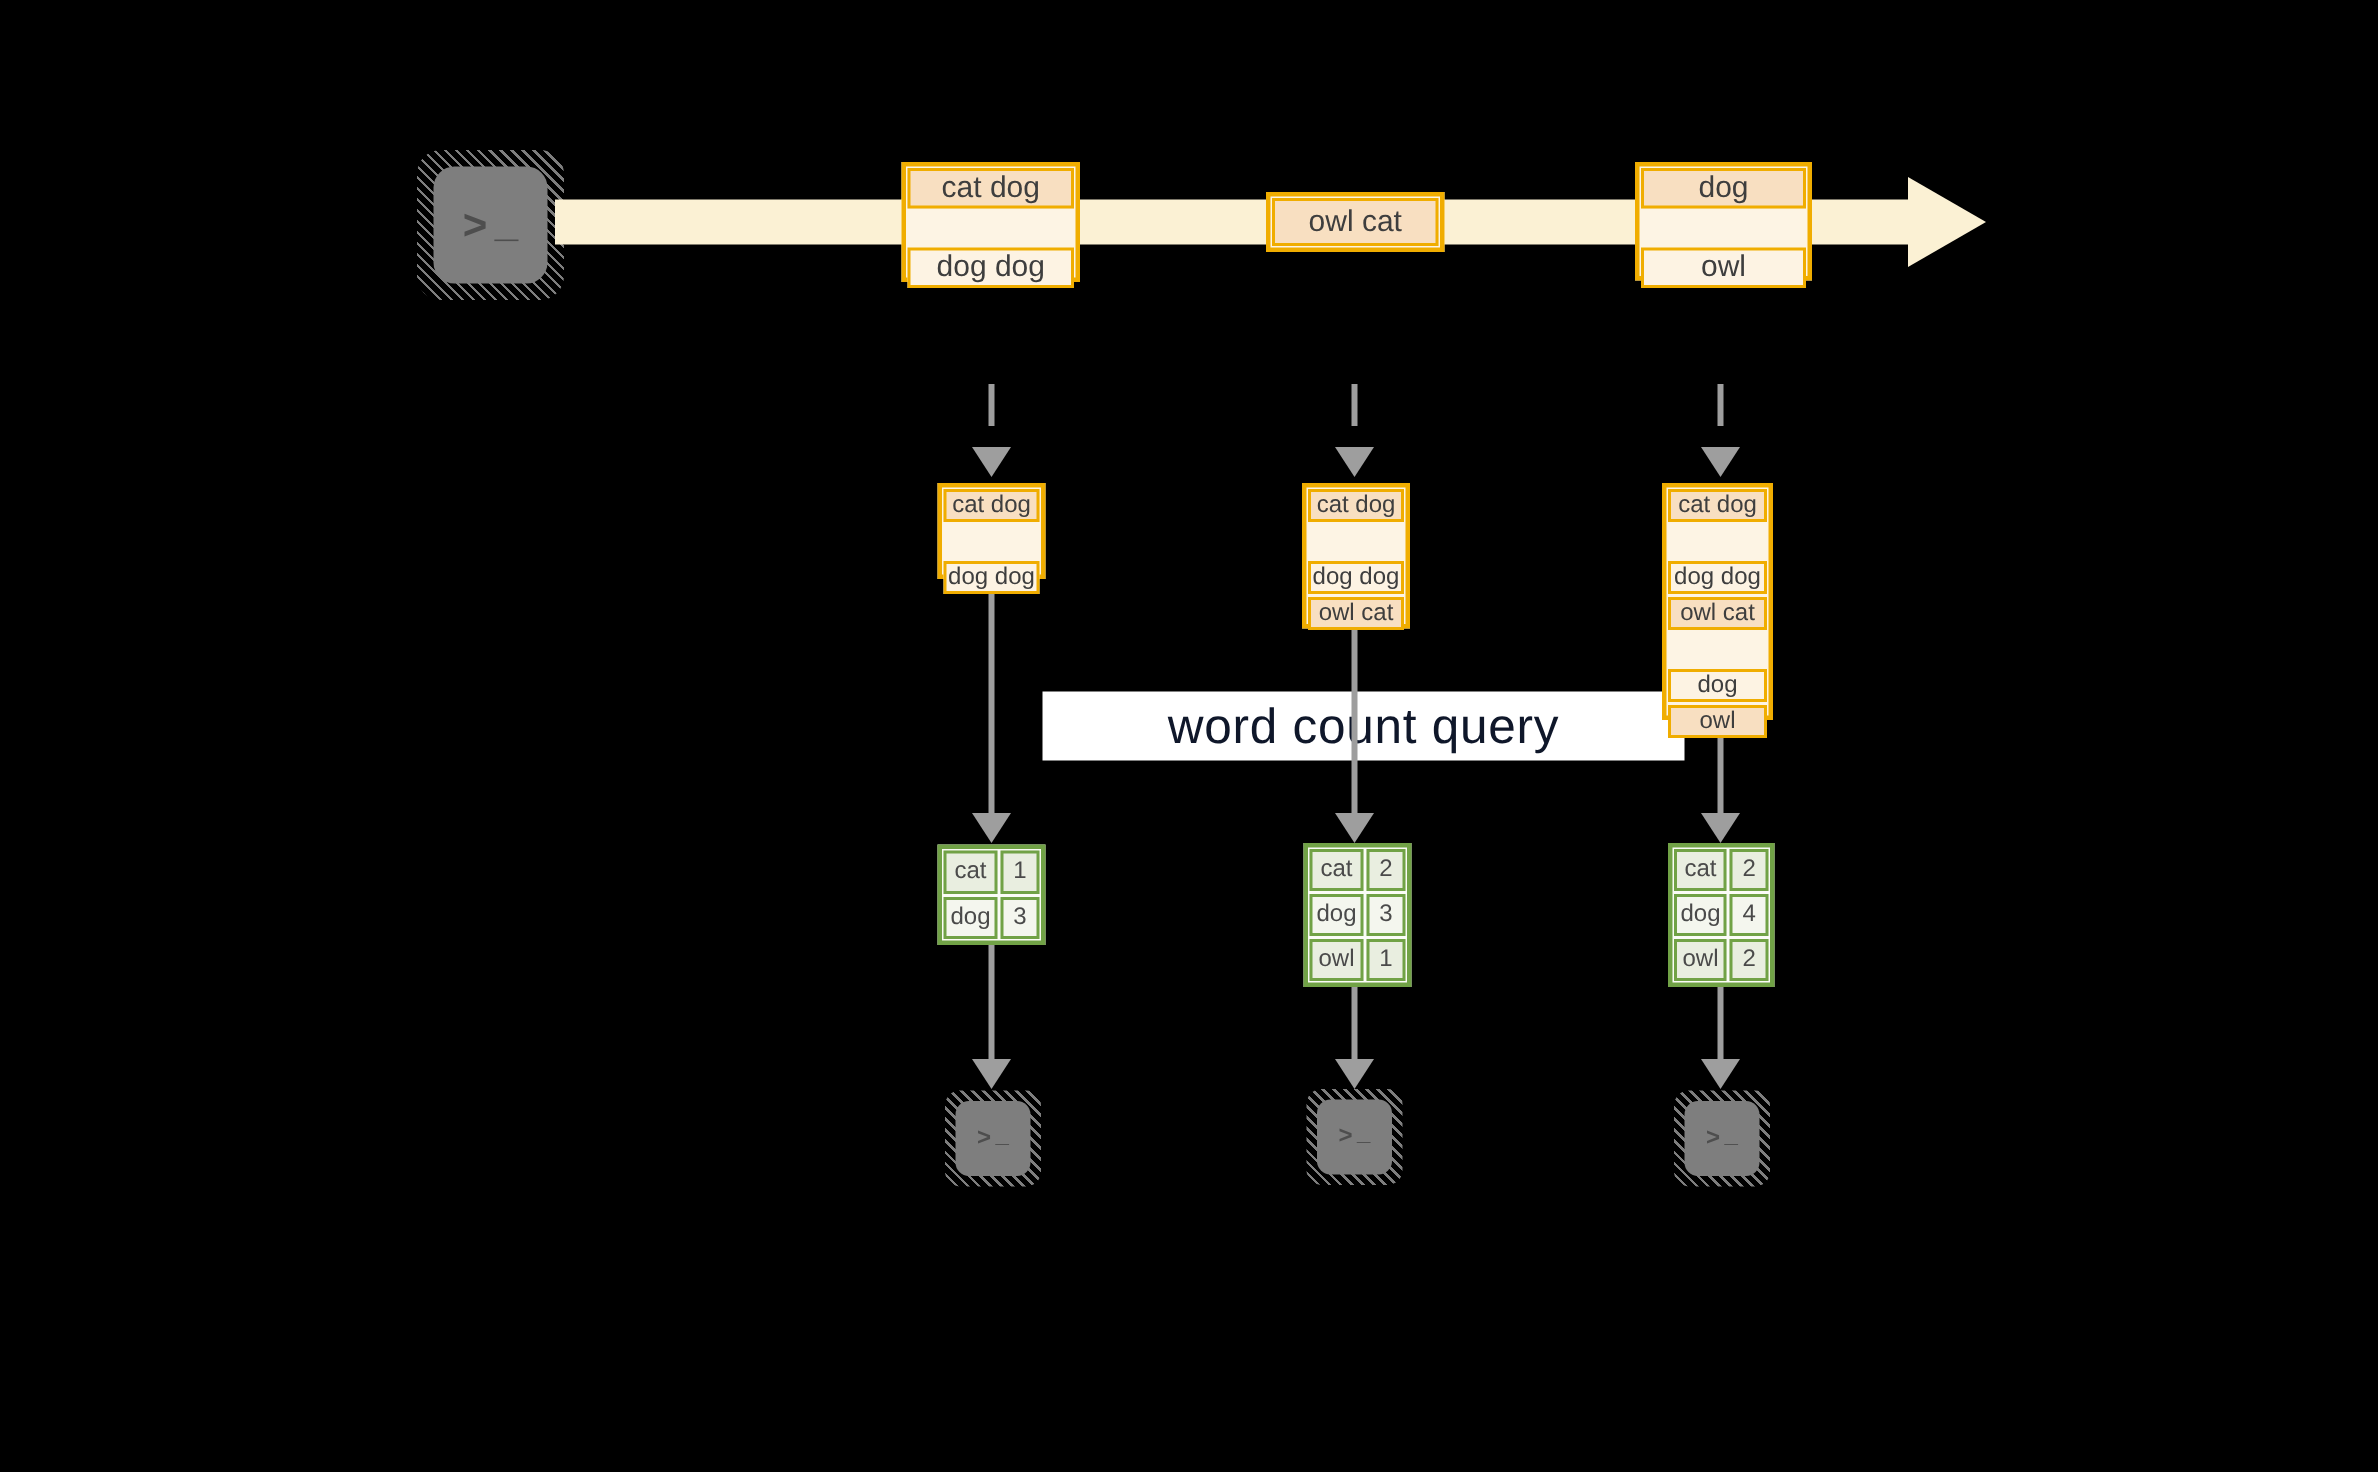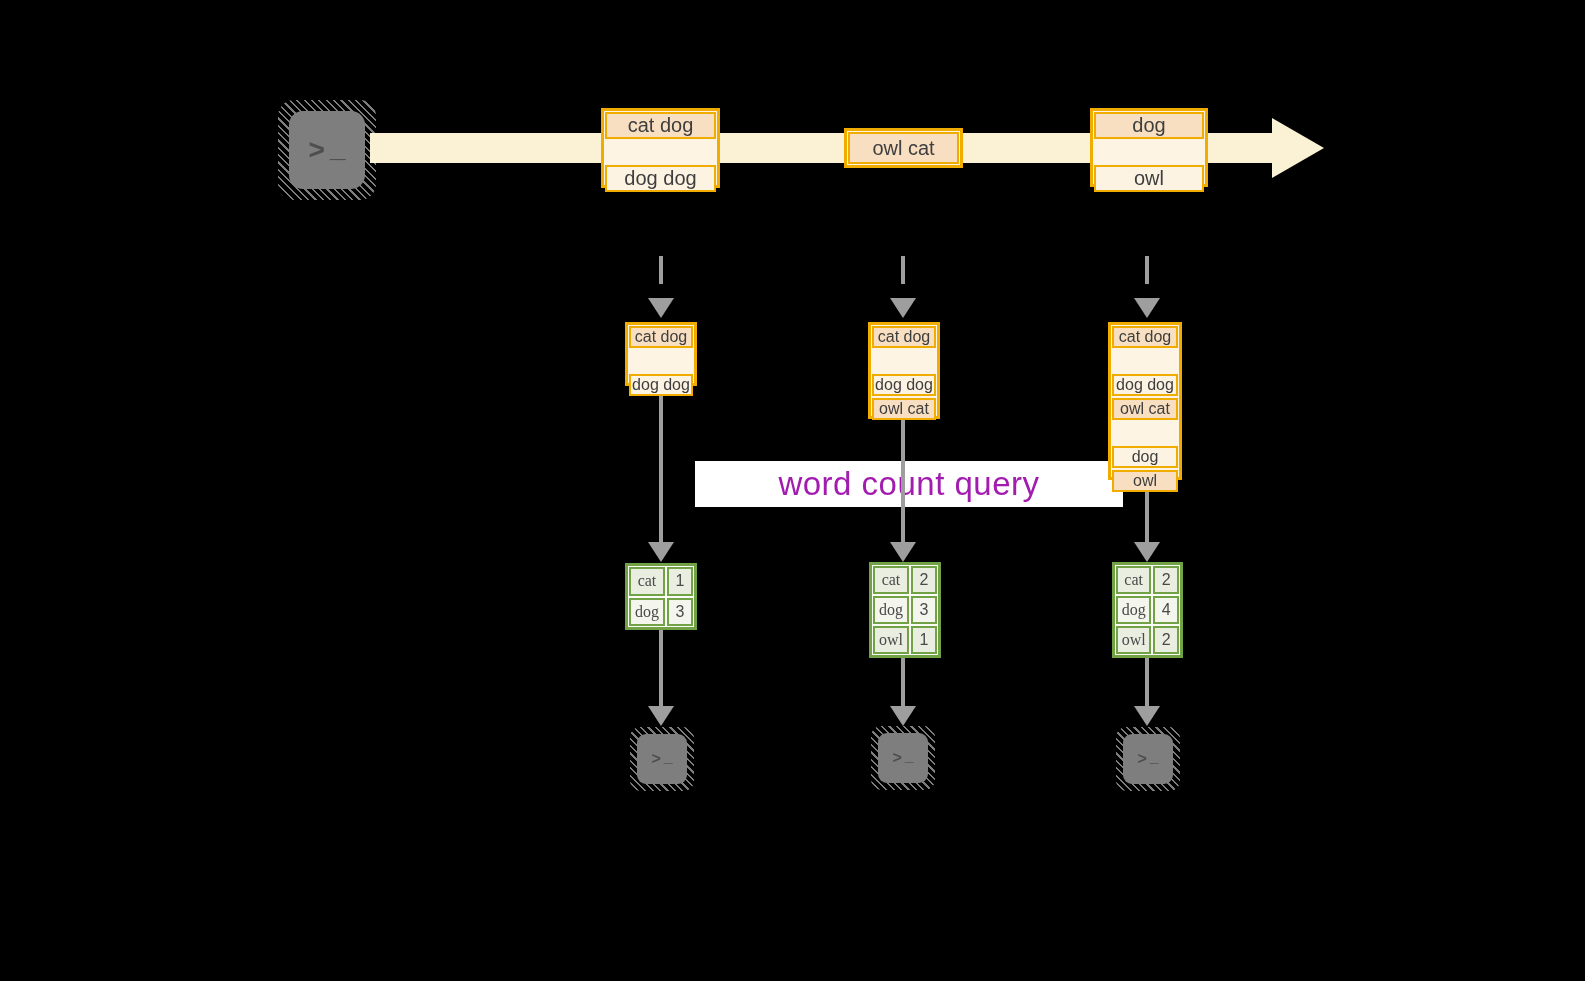--- a/index.html
+++ b/index.html
@@ -34,29 +34,29 @@
   
   .vline{position:absolute;width:4px;margin-left:-2px;background:#9e9e9e;z-index:2;}
   .vdash{position:absolute;width:4px;margin-left:-2px;z-index:2;
         background:repeating-linear-gradient(180deg,#9e9e9e 0 28px,transparent 28px 40px);}
   .ahead{position:absolute;width:0;height:0;margin-left:-13px;z-index:2;
         border-left:13px solid transparent;border-right:13px solid transparent;border-top:20px solid #9e9e9e;}
 
   
   .qband{position:absolute;left:695px;top:461px;width:428px;height:46px;background:#fff;z-index:1;
         display:flex;align-items:center;justify-content:center;}
-  .qtext{font-size:33px;color:#a21caf;letter-spacing:.5px;z-index:1;}
+  .qtext{font-size:33px;color:#0f172a;letter-spacing:.5px;z-index:1;}
 
   
   .gtable{position:absolute;box-sizing:border-box;border:3px solid #71a246;background:#fbfcf6;
         display:flex;flex-direction:column;z-index:3;}
   .grow{flex:1;display:flex;}
   .gcell{margin:1px;border:2px solid #71a246;display:flex;align-items:center;justify-content:center;
         color:#4a4a4a;font-size:16px;}
-  .gcell.word{flex:1.45;font-family:Liberation Serif, serif;}
+  .gcell.word{flex:1.45;}
   .gcell.num{flex:1;}
   .grow.dark .gcell{background:#e9eee0;}
   .grow.light .gcell{background:#f4f6ee;}
 </style>
 </head>
 <body>
 
 <div class="canvas">
 
   <div class="band"></div>

